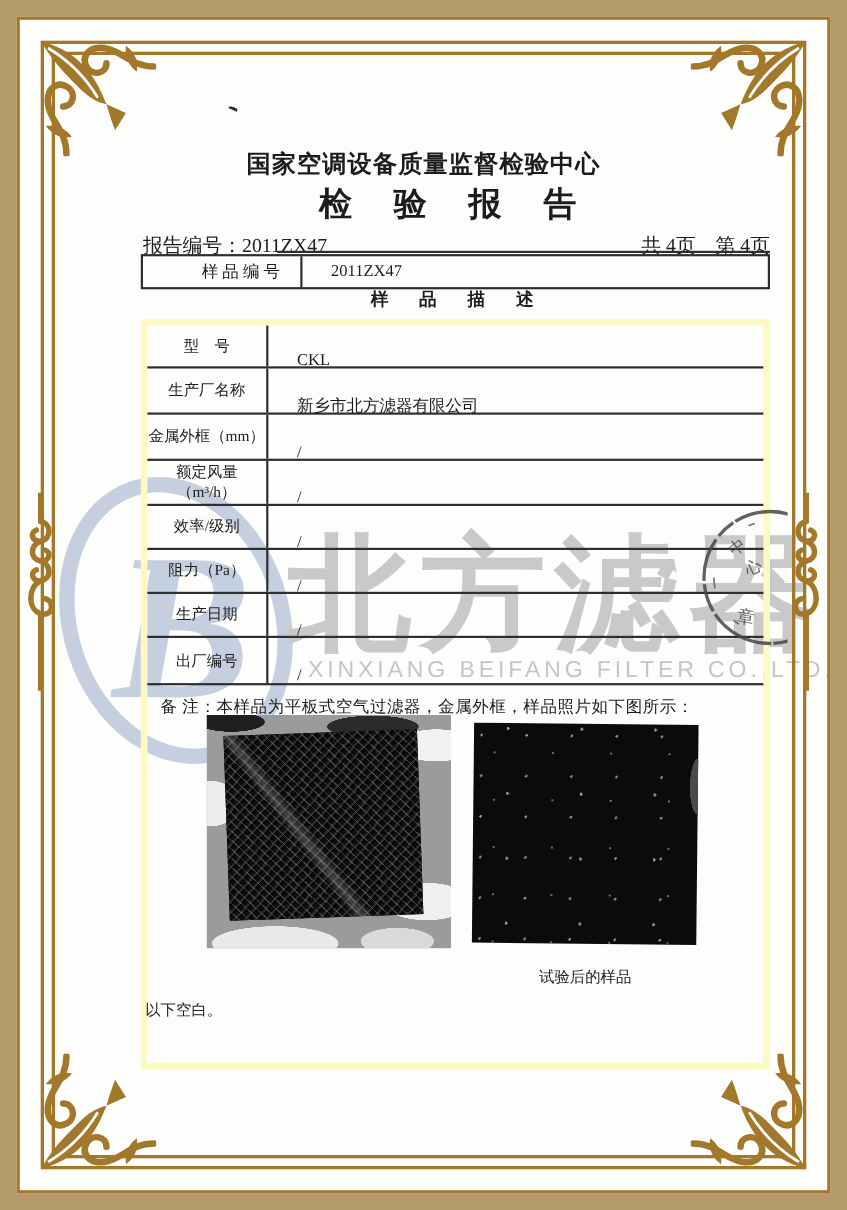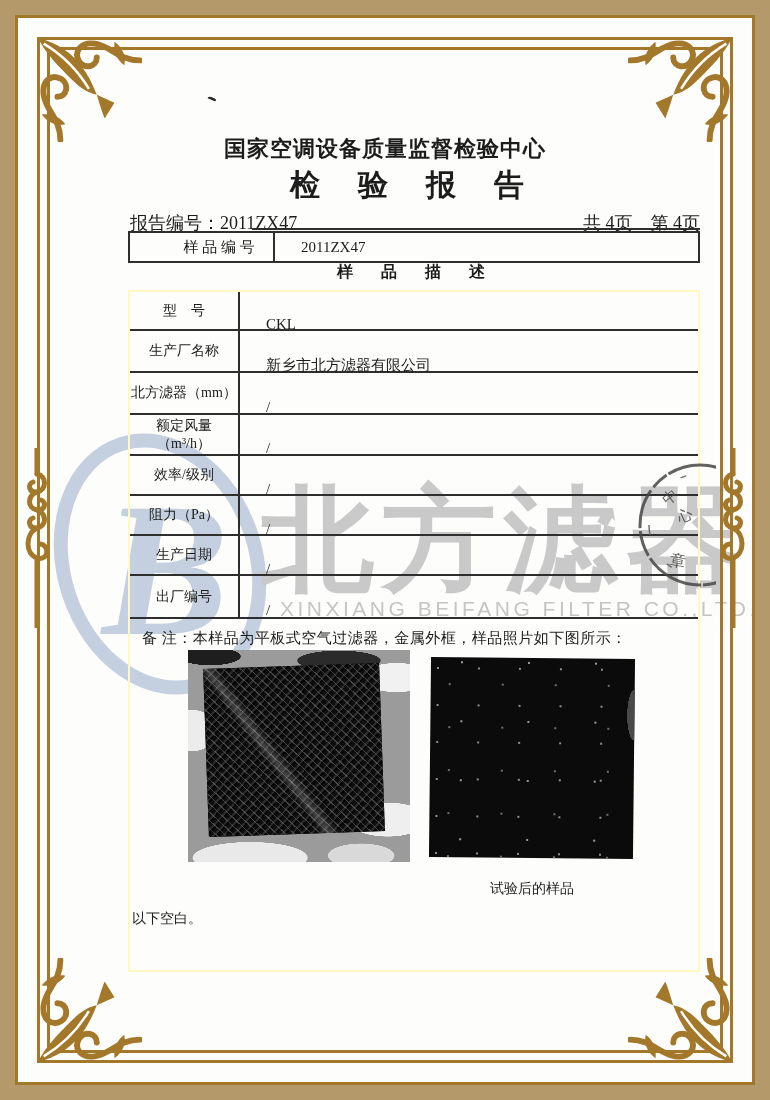--- a/index.html
+++ b/index.html
@@ -52,21 +52,21 @@
   .idbox { position:absolute; left:128px; top:231px; width:572px; height:32px;
            border:2px solid #2e2e2e; display:flex; font-size:15px; }
   .idbox .lbl { width:110px; border-right:2px solid #2e2e2e; display:flex;
                 align-items:center; justify-content:center;margin-left:35px; }
   .idbox .val { flex:1; display:flex; align-items:center; padding-left:26px; }
 
   .section-title { position:absolute; left:128px; top:262px; width:572px; text-align:center;
                    font-size:16px; font-weight:bold; letter-spacing:6px; }
 
   .spec-table { position:absolute; left:128px; top:290px; width:572px; height:682px;
-                border:2px solid #fef9c3; }
+                border:6px solid #fef9c3; }
   .t-row { display:flex; border-bottom:2px solid #2e2e2e; font-size:15px; }
   .t-row .lbl { width:110px; border-right:2px solid #2e2e2e; display:flex;
                 align-items:center; justify-content:center; font-size:14px; text-align:center; }
   .t-row .val { flex:1; display:flex; align-items:center; padding-left:26px;margin-top:28px; }
   .r1{height:39px}.r2{height:42px}.r3{height:42px}.r4{height:41px}
   .r5{height:40px}.r6{height:40px}.r7{height:40px}.r8{height:43px}
   .remark { position:relative; height:349px; }
   .remark p { padding:10px 10px 0 12px; font-size:15px; letter-spacing:.5px; }
 
   
@@ -224,21 +224,21 @@
     <div class="spec-table">
       <div class="t-row r1">
         <div class="lbl">型　号</div>
         <div class="val">CKL</div>
       </div>
       <div class="t-row r2">
         <div class="lbl">生产厂名称</div>
         <div class="val">新乡市北方滤器有限公司</div>
       </div>
       <div class="t-row r3">
-        <div class="lbl">北方滤器（mm）</div>
+        <div class="lbl">金属外框（mm）</div>
         <div class="val">/</div>
       </div>
       <div class="t-row r4">
         <div class="lbl">额定风量（m³/h）</div>
         <div class="val">/</div>
       </div>
       <div class="t-row r5">
         <div class="lbl">效率/级别</div>
         <div class="val">/</div>
       </div>

